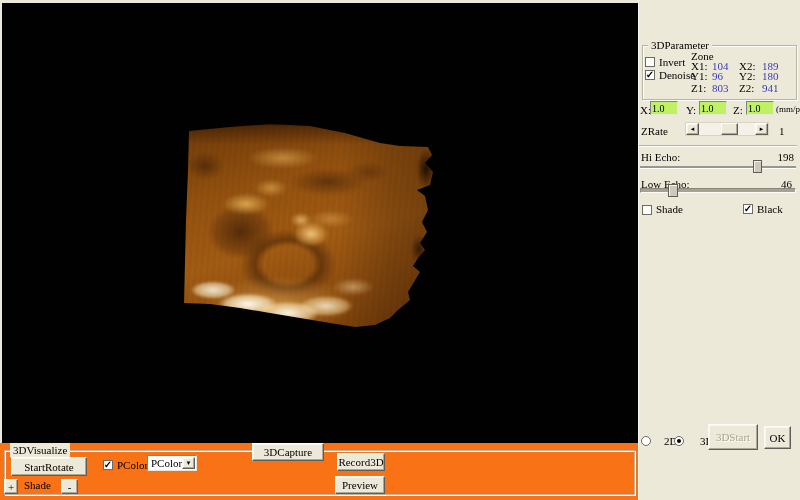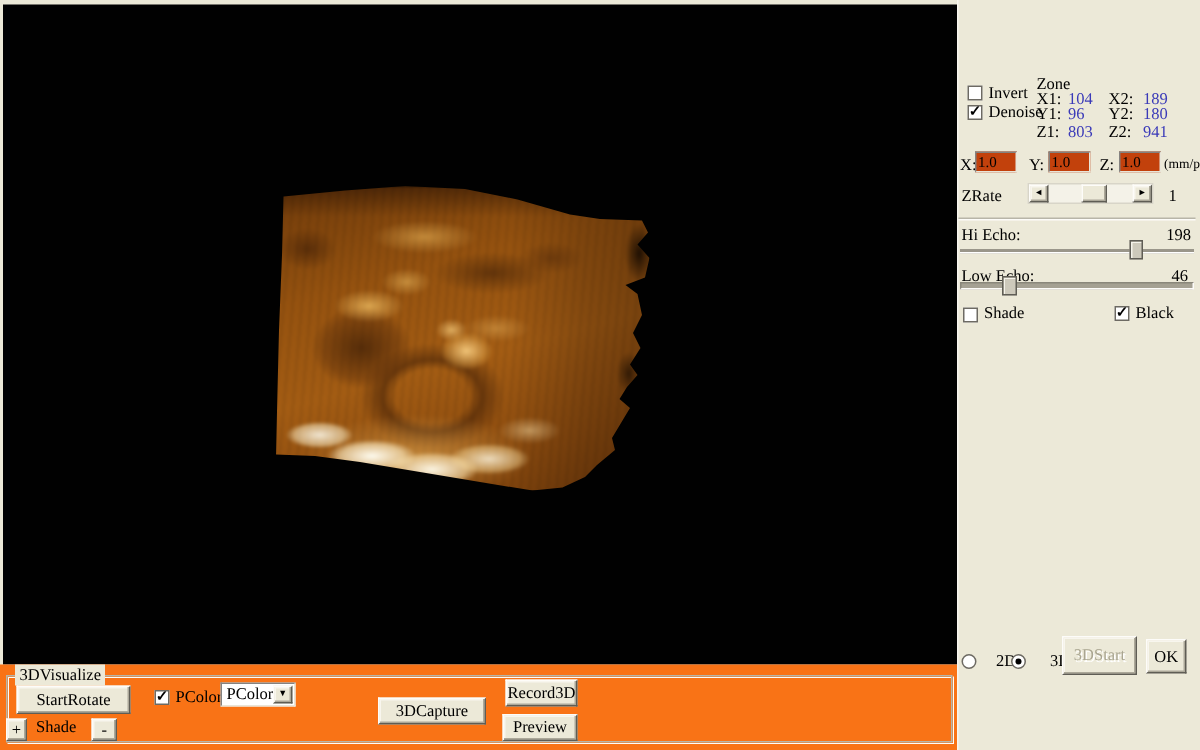--- a/index.html
+++ b/index.html
@@ -41,21 +41,21 @@
       linear-gradient(to right, transparent 62%, rgba(55,28,7,.28) 82%, rgba(45,22,5,.38)),
       linear-gradient(165deg,#6f3a0a 0%,#95520f 30%,#a35c13 55%,#8a4a0e 80%,#703a0a 100%);}
 
   
   .gb{position:absolute;border:1px solid #b8b5a8;box-shadow:inset 1px 1px 0 #fdfcf9,1px 1px 0 #fdfcf9;}
   .gb-label{position:absolute;top:-8px;left:5px;background:#ece9d8;padding:0 3px;line-height:14px;white-space:nowrap;}
   .btn{position:absolute;background:#ece9d8;border:1px solid;border-color:#fdfcf9 #5f5d55 #5f5d55 #fdfcf9;
        box-shadow:inset -1px -1px 0 #aca899,inset 1px 1px 0 #f8f6ee;display:flex;align-items:center;
        justify-content:center;font-family:inherit;font-size:11px;color:#000;padding:0;box-sizing:border-box;}
   .btn.disabled{color:#a9a590;text-shadow:1px 1px 0 #fff;}
-  .tb{position:absolute;box-sizing:border-box;background:#c2410c;border:1px solid;
+  .tb{position:absolute;box-sizing:border-box;background:#bef264;border:1px solid;
       border-color:#848280 #e8e5d9 #e8e5d9 #848280;font-family:inherit;font-size:10px;padding:0 1px;}
   .chkrow,.radiorow{position:absolute;display:flex;align-items:center;gap:4px;white-space:nowrap;}
   .cb{width:10px;height:10px;box-sizing:border-box;background:#fff;border:1px solid #6d6a63;
       display:flex;align-items:center;justify-content:center;flex:none;}
   .cb .mark{font-size:10px;font-weight:bold;line-height:1;margin-top:-1px;}
   .radio{width:10px;height:10px;box-sizing:border-box;border-radius:50%;background:#fff;
          border:1px solid #6d6a63;position:relative;flex:none;}
   .radio.sel::after{content:"";position:absolute;left:2px;top:2px;width:4px;height:4px;border-radius:50%;background:#000;}
   .lbl{position:absolute;white-space:nowrap;}
   .blue{color:#3a3ab8;}
@@ -100,37 +100,40 @@
   #gb-vis{left:4px;top:7px;width:629px;height:43px;}
   #btn-startrotate{left:11px;top:14px;width:76px;height:19px;}
   #btn-plus{left:4px;top:36px;width:14px;height:15px;}
   #lbl-speed{left:24px;top:36px;}
   #btn-minus{left:61px;top:36px;width:17px;height:15px;}
   #row-pcolor{left:103px;top:16px;}
   #dd{position:absolute;left:147px;top:12px;width:50px;height:16px;box-sizing:border-box;background:#fff;
       border:1px solid;border-color:#848280 #e8e5d9 #e8e5d9 #848280;}
   #dd-text{position:absolute;left:3px;top:1px;}
   #dd-btn{position:absolute;right:1px;top:1px;width:13px;height:12px;font-size:6px;}
-  #btn-capture{left:252px;top:22px;width:72px;height:18px;}
+  #btn-capture{left:252px;top:0;width:72px;height:18px;}
   #btn-record{left:337px;top:10px;width:48px;height:18px;}
   #btn-preview{left:335px;top:33px;width:50px;height:18px;}
 </style>
 </head>
 <body>
 
 <div id="app">
 
   <div id="viewport">
     <div id="us">
       <div id="us-tex"></div>
     </div>
   </div>
 
   <div id="panel">
 
+    <div id="gb-param" class="gb">
+      <span class="gb-label">3DParameter</span>
+    </div>
 
     <div id="row-invert" class="chkrow">
       <span class="cb">
           <span class="mark"></span>
         </span>
       <span>Invert</span>
     </div>
     <div id="row-denoise" class="chkrow">
       <span class="cb">
           <span class="mark">✓</span>

